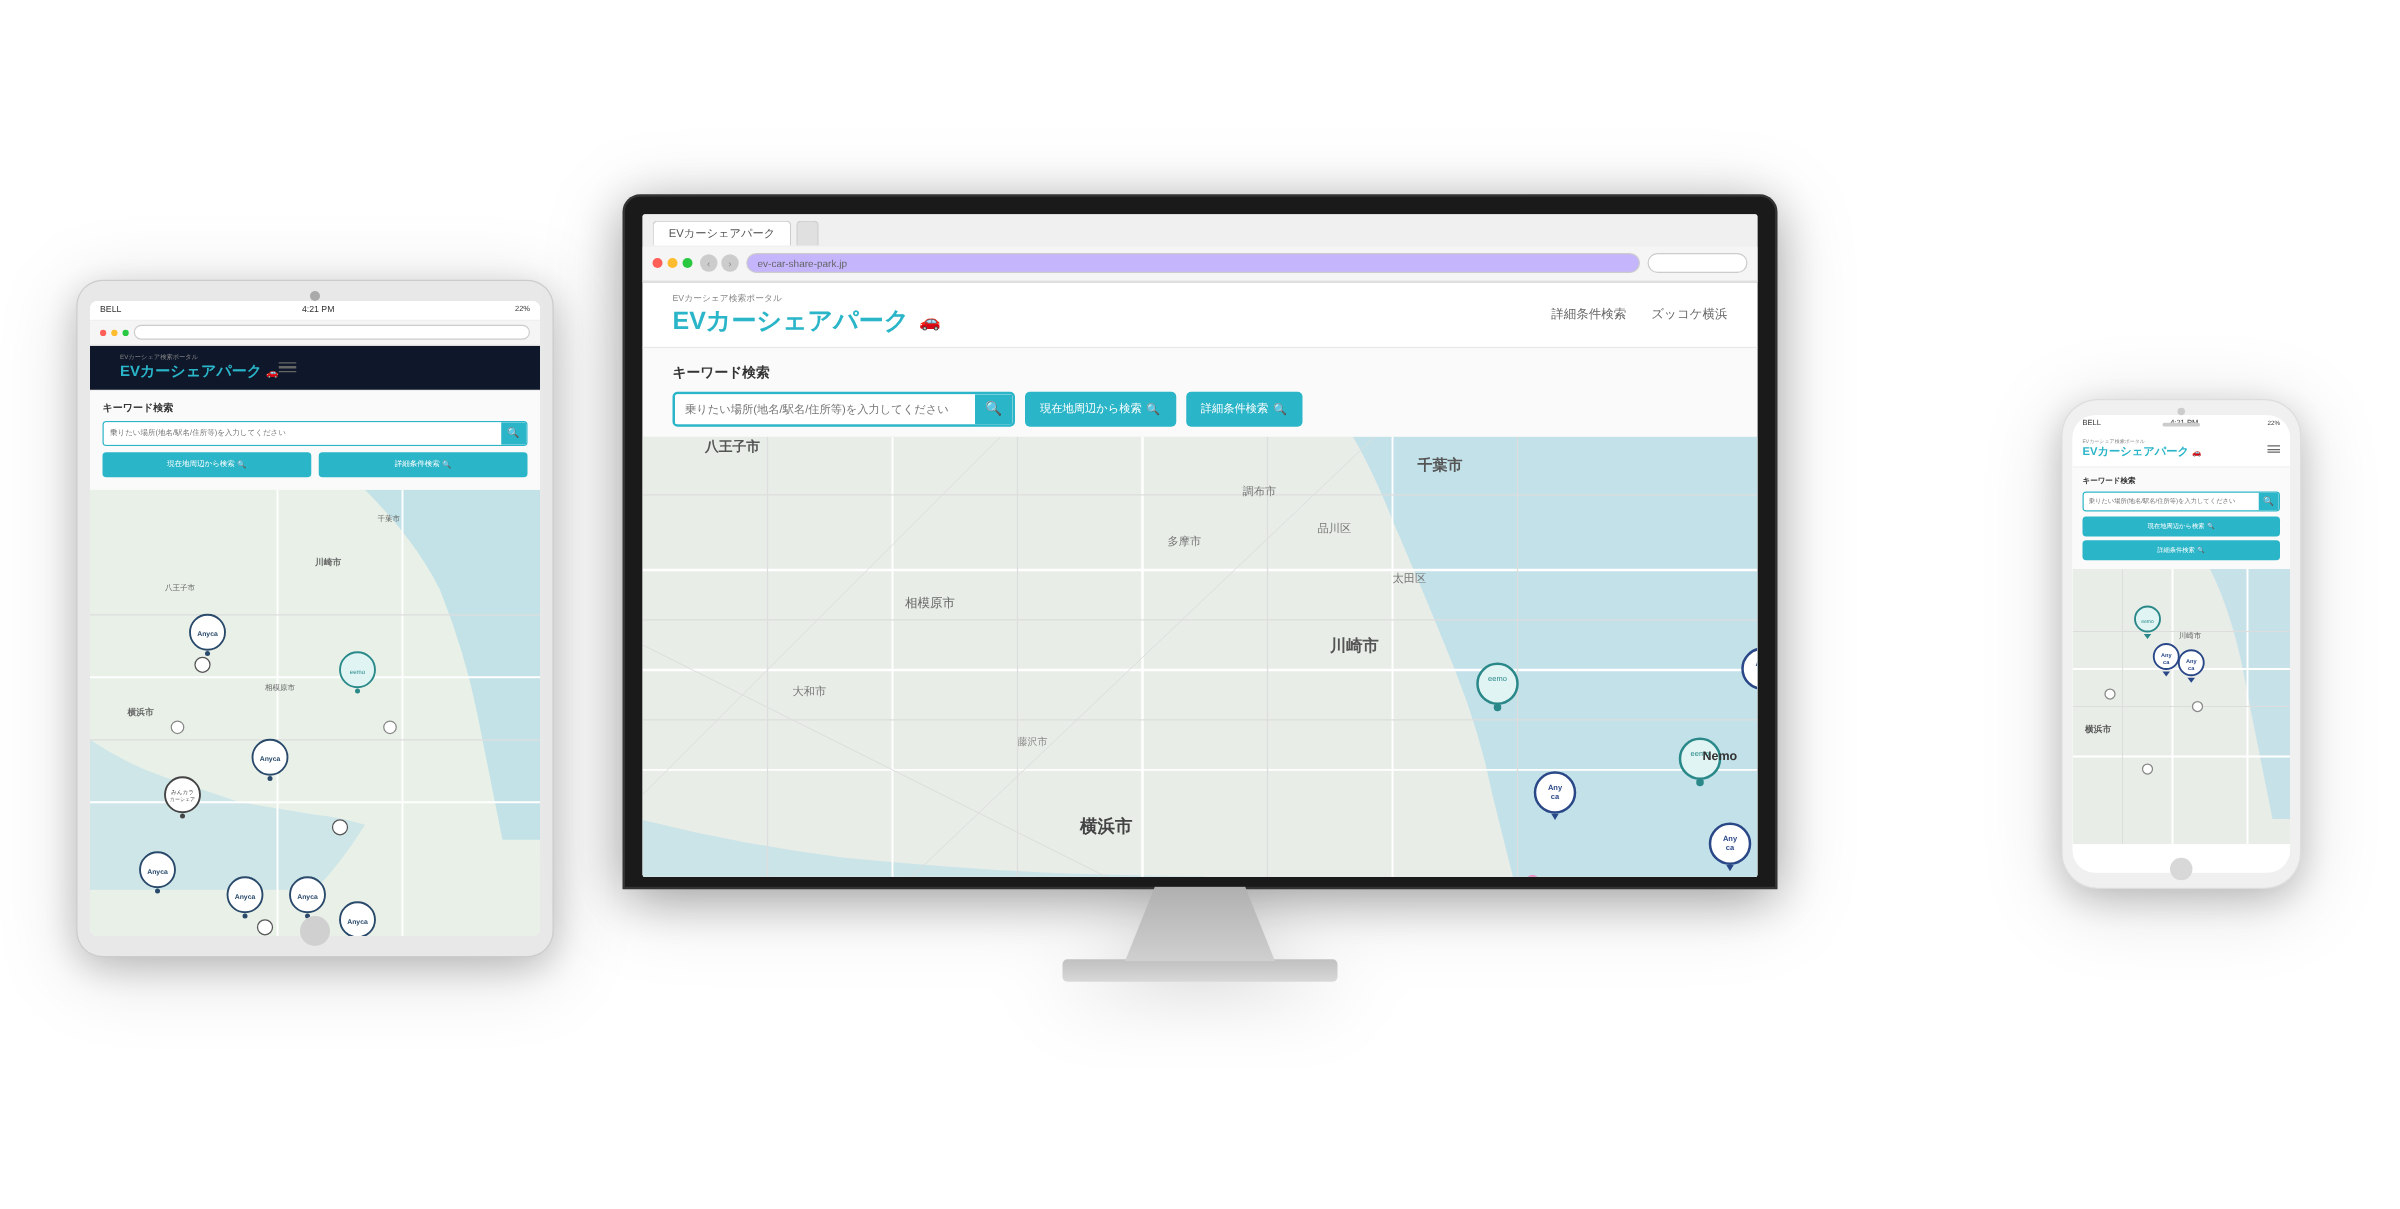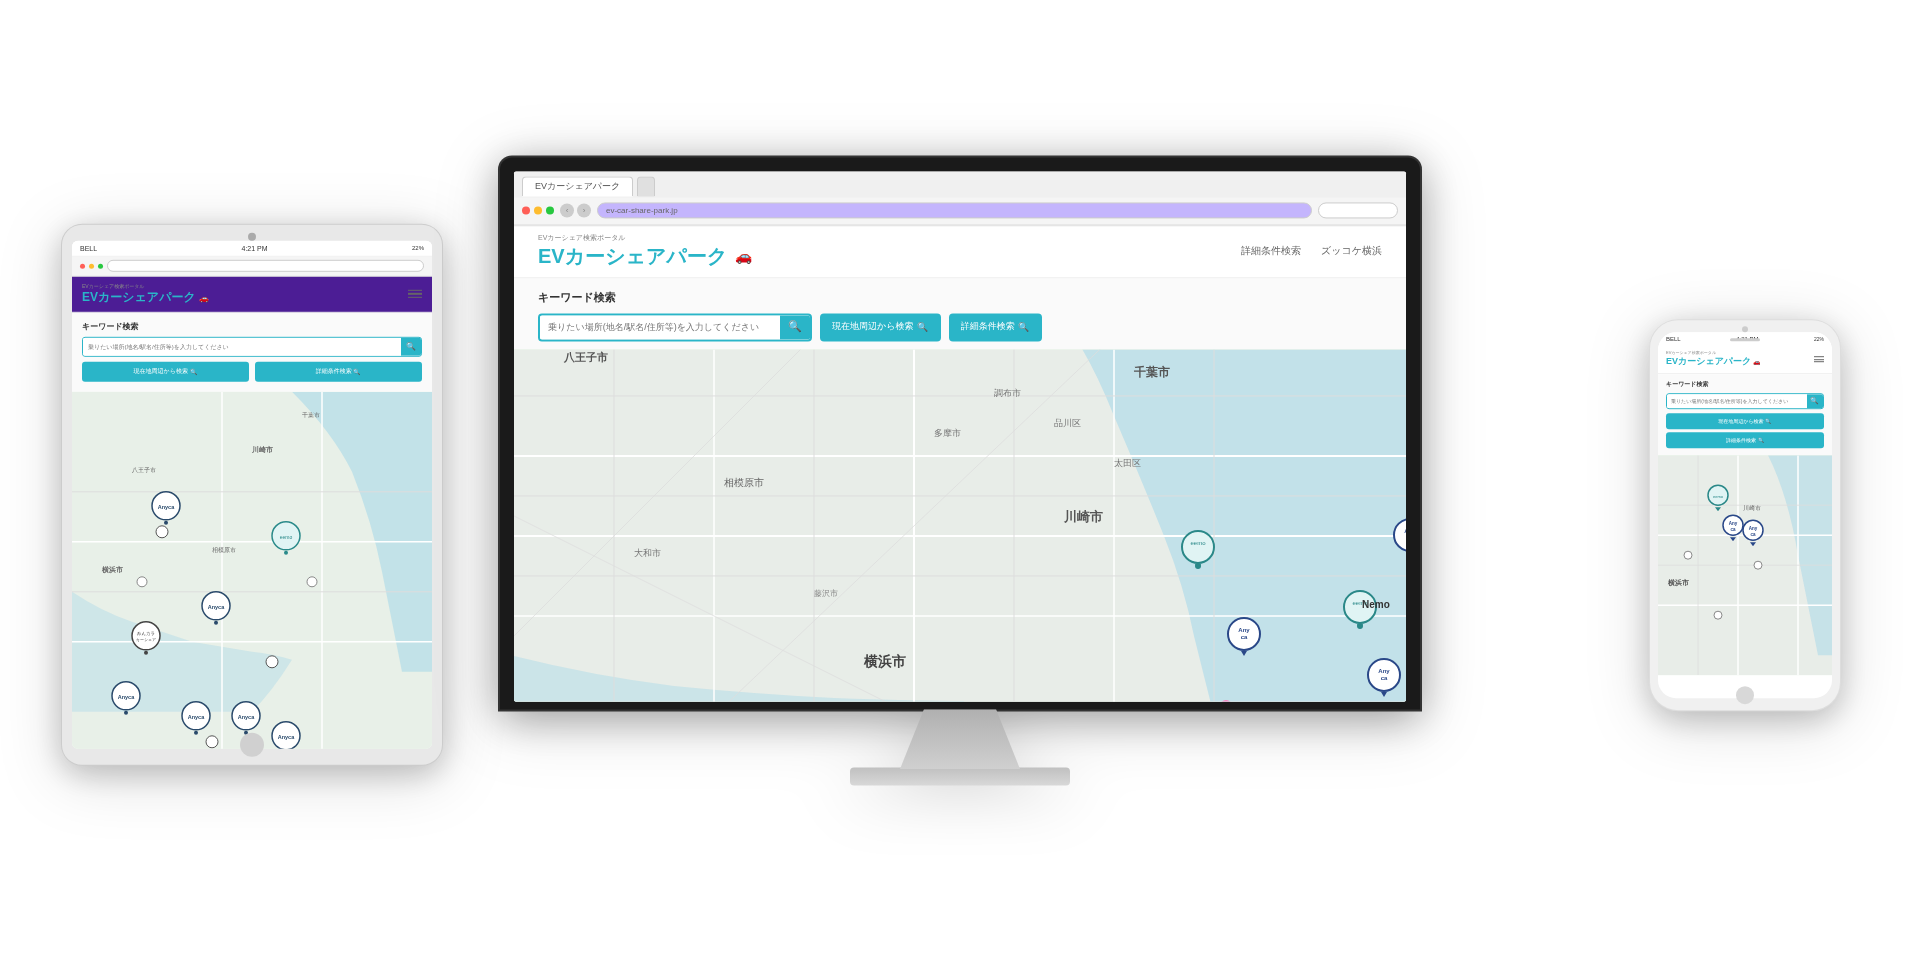--- a/index.html
+++ b/index.html
@@ -390,26 +390,25 @@
 
     .tablet-status-right {
       display: flex;
       align-items: center;
       gap: 4px;
       font-size: 6px;
     }
 
     
     .tablet-site-header {
-      background: #4c1d95;
+      background: #0f172a;
       border-bottom: 1px solid #eee;
-      padding: 5px 10px;
-      display: flex;
-      align-items: center;
-      justify-content: space-between;
+      padding: 5px 24px;
+      display: flex;
+      align-items: center;
       height: 36px;
     }
 
     .tablet-logo-main {
       font-size: 12px;
       font-weight: bold;
       color: #2ab5c8;
     }
 
     .tablet-logo-sub {

